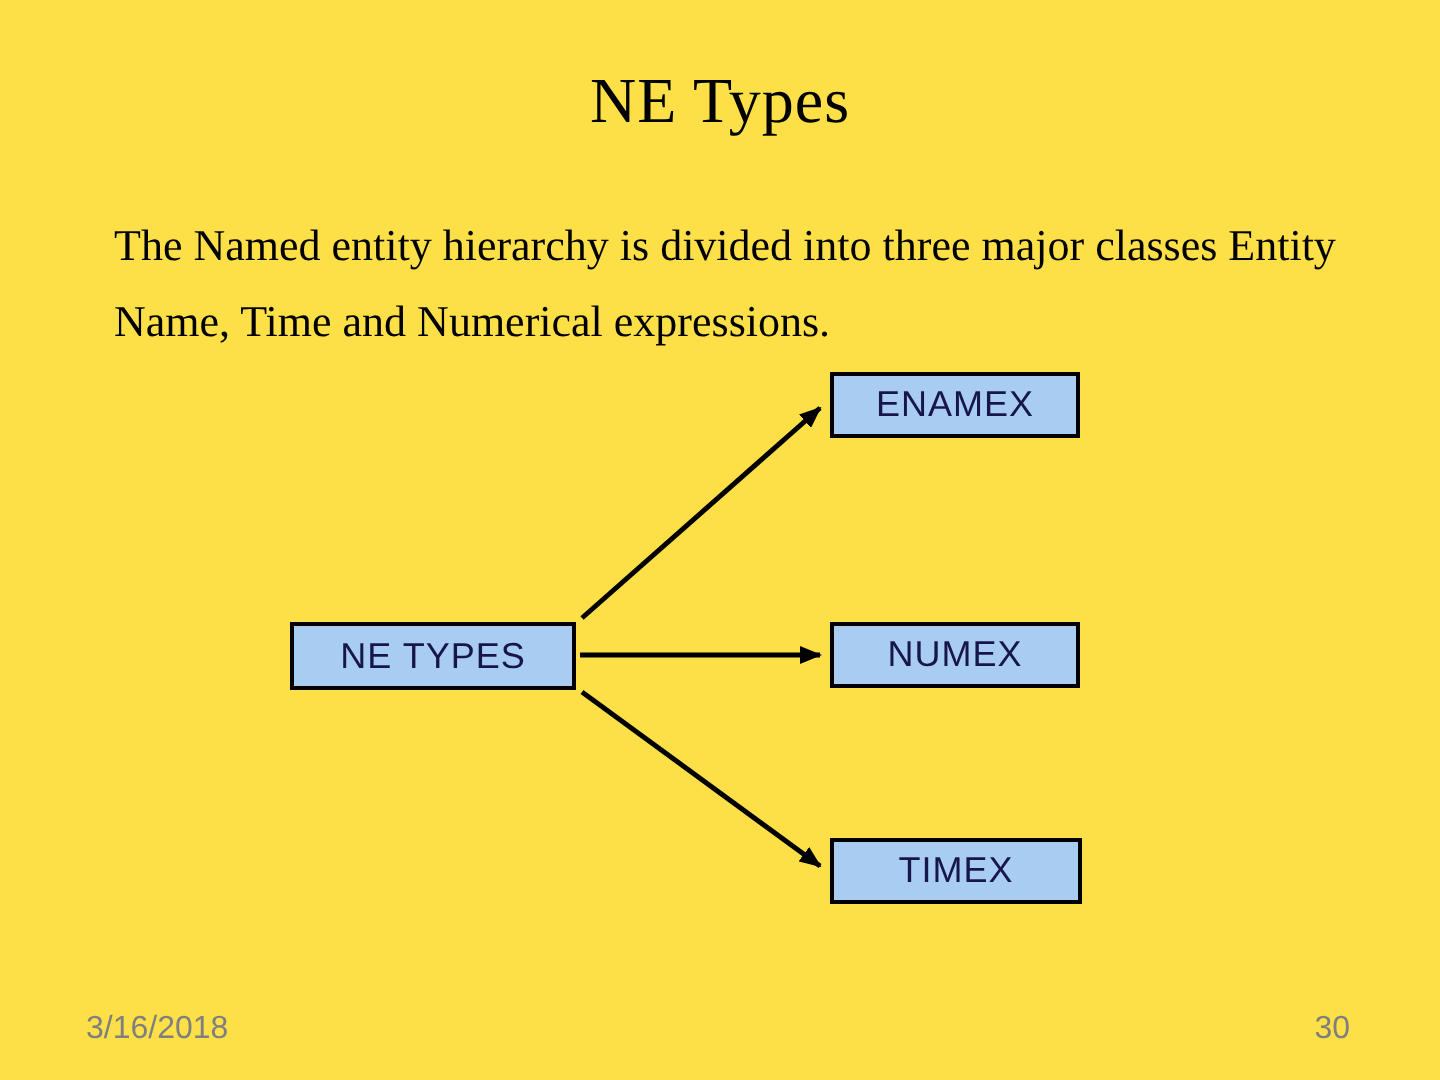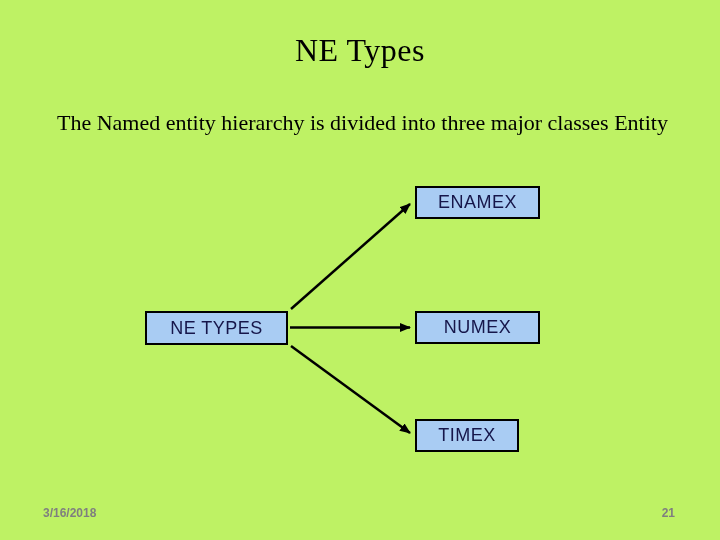--- a/index.html
+++ b/index.html
@@ -4,21 +4,21 @@
 <style>
   html, body {
     margin: 0;
     padding: 0;
     background: #ffffff;
   }
   .slide {
     position: relative;
     width: 720px;
     height: 540px;
-    background: #bef264;
+    background: #fde047;
     overflow: hidden;
     font-family: "Liberation Serif", serif;
   }
   .slide-title {
     position: absolute;
     top: 32px;
     left: 0;
     right: 0;
     text-align: center;
     font-size: 32px;
@@ -47,51 +47,51 @@
     align-items: center;
     justify-content: center;
     font-family: "Liberation Sans", sans-serif;
     font-size: 18px;
     color: #16164A;
     letter-spacing: 0.5px;
   }
   .node-ne-types { left: 145px; top: 311px; width: 143px; height: 34px; }
   .node-enamex  { left: 415px; top: 186px; width: 125px; height: 33px; }
   .node-numex   { left: 415px; top: 311px; width: 125px; height: 33px; }
-  .node-timex   { left: 415px; top: 419px; width: 104px; height: 33px; }
+  .node-timex   { left: 415px; top: 419px; width: 126px; height: 33px; }
 
   .arrow-layer {
     position: absolute;
     left: 0;
     top: 0;
     width: 720px;
     height: 540px;
     pointer-events: none;
   }
 
   .footer-item {
     position: absolute;
     top: 506px;
     font-family: "Liberation Sans", sans-serif;
-    font-size: 12px;
+    font-size: 16px;
     color: #7F7F7F;
-    font-weight: bold;
   }
   .footer-date { left: 43px; }
   .footer-center { left: 0; right: 0; text-align: center; }
   .footer-page { right: 45px; }
 </style>
 </head>
 <body>
 
 <div class="slide">
 
   <div class="slide-title">NE Types</div>
 
   <div class="body-line body-line-1">The Named entity hierarchy is divided into three major classes Entity</div>
+  <div class="body-line body-line-2">Name, Time and Numerical expressions.</div>
 
   <svg class="arrow-layer" viewBox="0 0 720 540" xmlns="http://www.w3.org/2000/svg">
     <defs>
       <marker id="arrowhead" markerUnits="userSpaceOnUse" markerWidth="11" markerHeight="9" refX="10" refY="4.5" orient="auto">
         <path d="M0,0 L11,4.5 L0,9 Z" fill="#000000"></path>
       </marker>
     </defs>
     <line x1="291" y1="309" x2="410" y2="204" stroke="#000000" stroke-width="2.5" marker-end="url(#arrowhead)"></line>
     <line x1="290" y1="327.5" x2="410" y2="327.5" stroke="#000000" stroke-width="2.5" marker-end="url(#arrowhead)"></line>
     <line x1="291" y1="346" x2="410" y2="433" stroke="#000000" stroke-width="2.5" marker-end="url(#arrowhead)"></line>
@@ -99,15 +99,15 @@
 
   <div class="node node-ne-types">NE TYPES</div>
 
   <div class="node node-numex">NUMEX</div>
 
   <div class="node node-enamex">ENAMEX</div>
 
   <div class="node node-timex">TIMEX</div>
 
   <div class="footer-item footer-date">3/16/2018</div>
-  <div class="footer-item footer-page">21</div>
+  <div class="footer-item footer-page">30</div>
 
 </div>
 
 </body></html>

